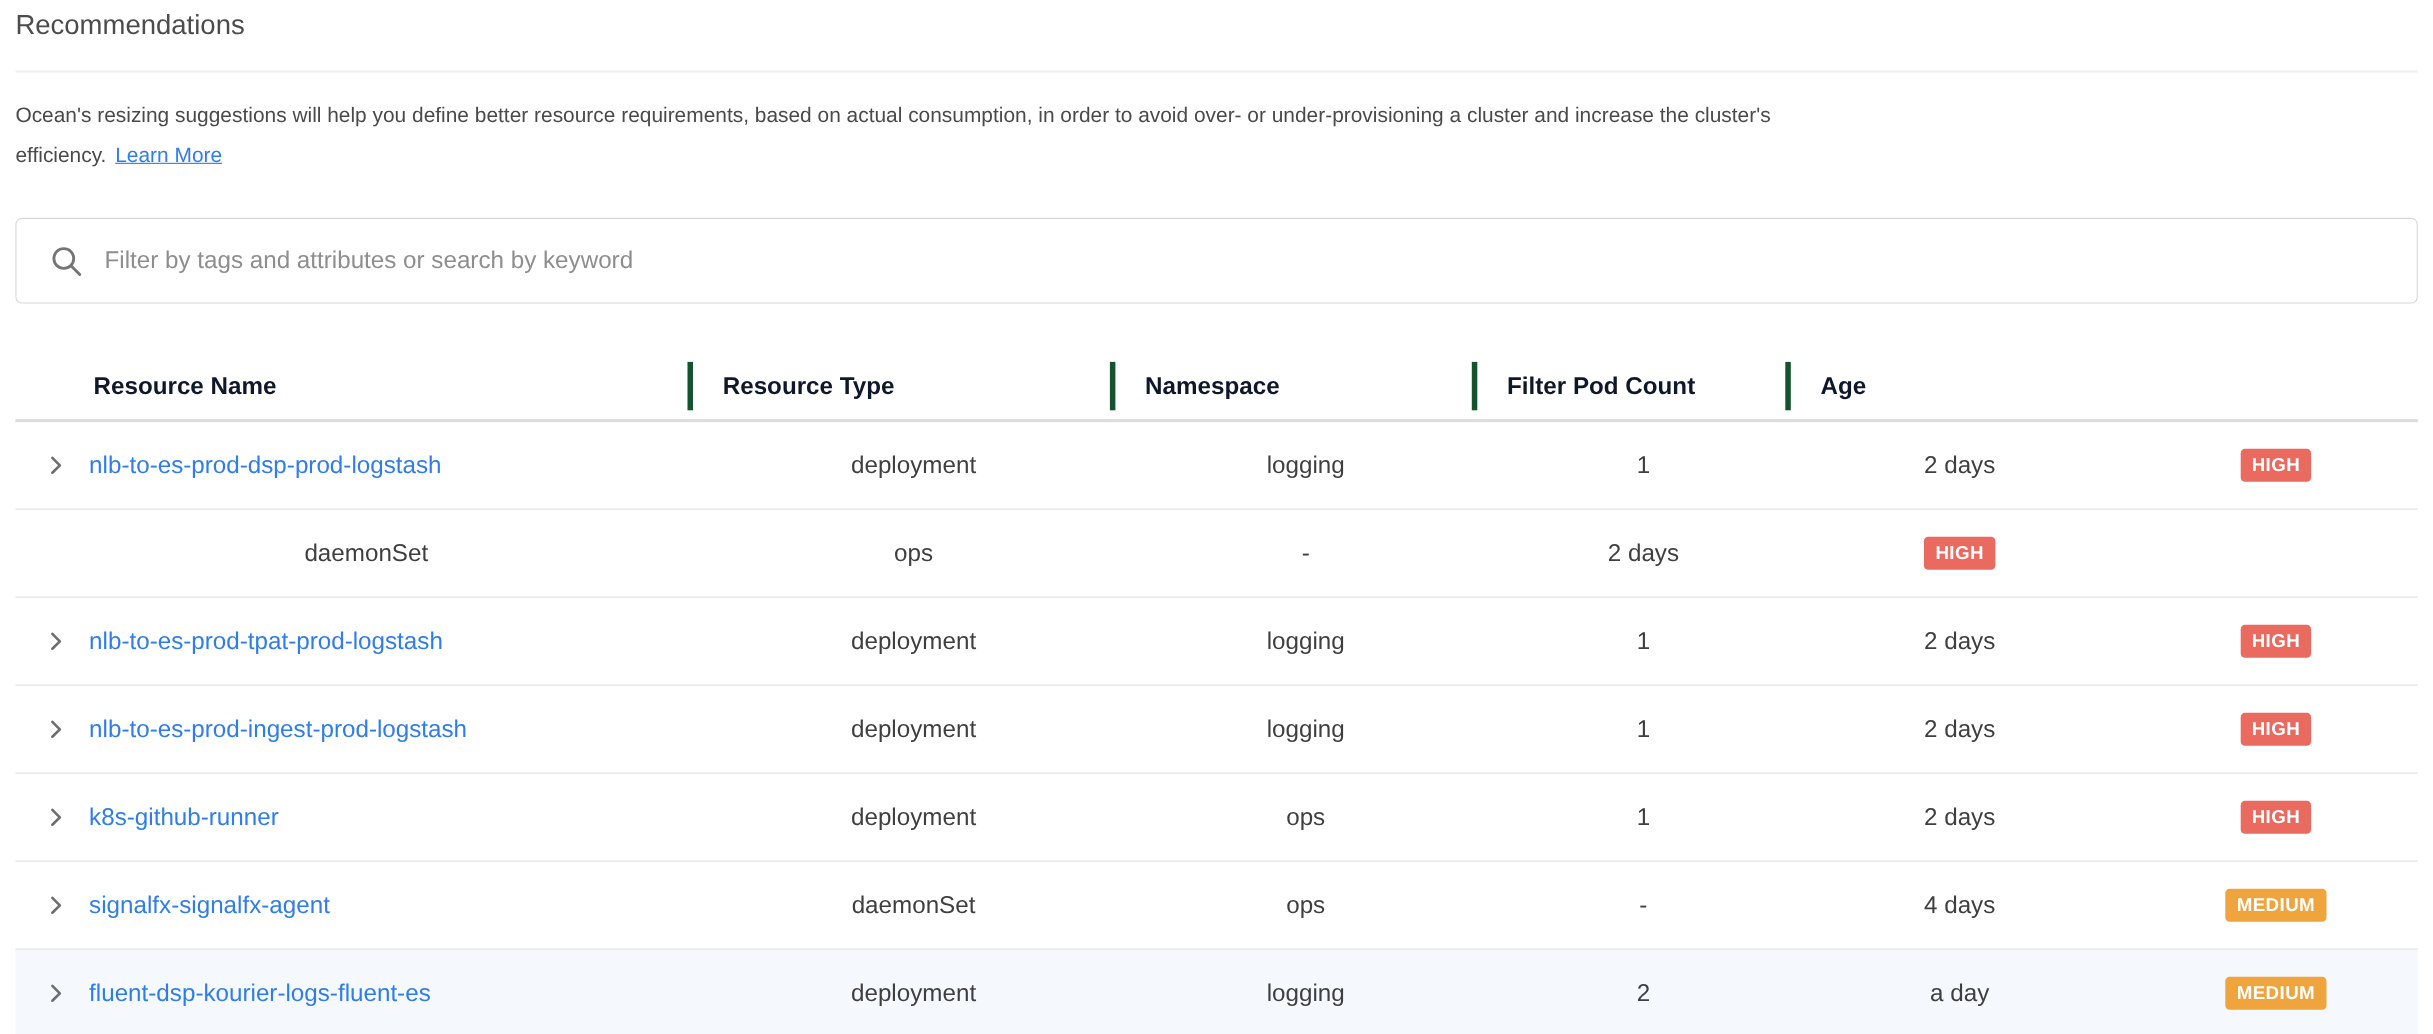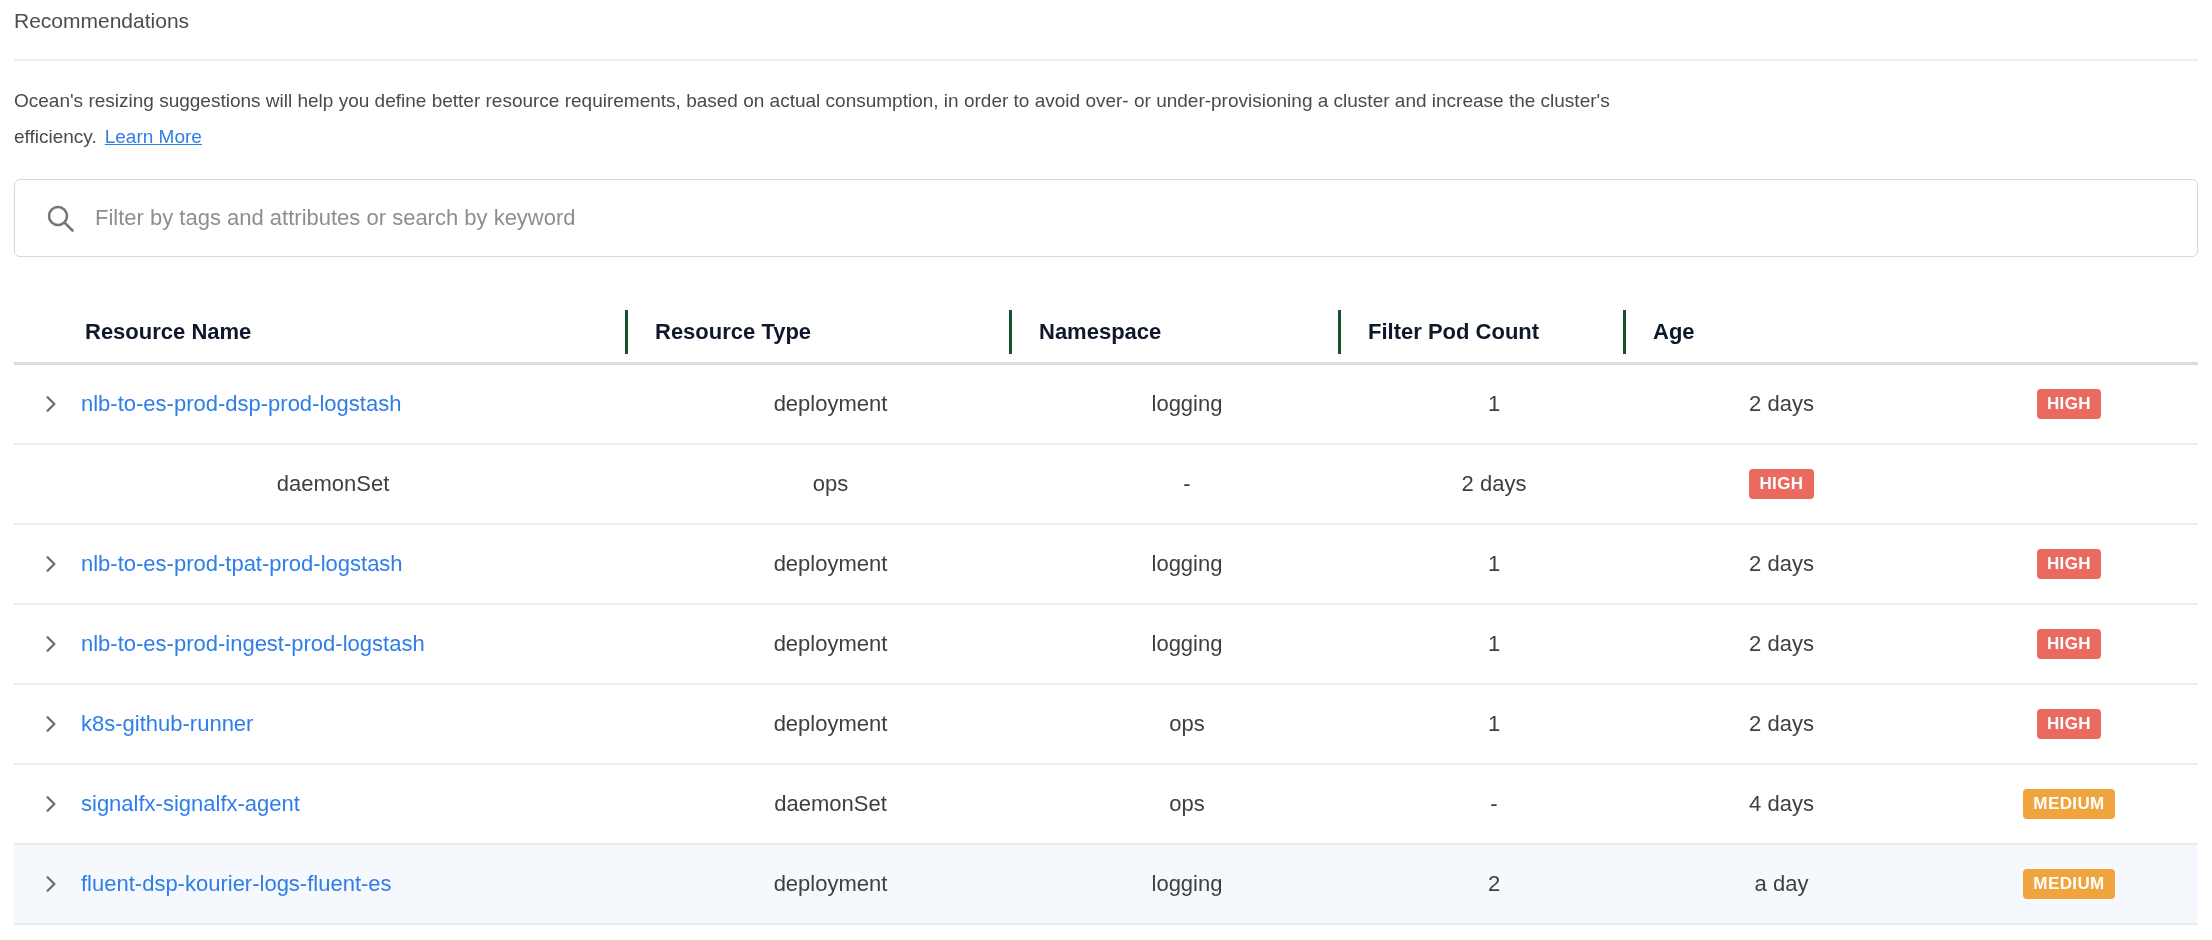--- a/index.html
+++ b/index.html
@@ -10,21 +10,21 @@
   }
   .page {
     position: relative;
     width: 2212px;
     height: 940px;
     overflow: hidden;
     background: #ffffff;
     padding: 8px 14px 0 14px;
   }
   .page-title {
-    font-size: 21px;
+    font-size: 25px;
     font-weight: normal;
     color: #4c4c4c;
     line-height: 1.2;
   }
   .title-divider {
     border: none;
     border-top: 2px solid #f0f0f0;
     margin-top: 26px;
   }
   .description {
@@ -33,21 +33,21 @@
     line-height: 36px;
     color: #4a4a4a;
   }
   .learn-more {
     color: var(--link-blue, #2f7de8);
     text-decoration: underline;
     margin-left: 8px;
     cursor: pointer;
   }
   .searchbox {
-    margin-top: 24px;
+    margin-top: 38px;
     height: 78px;
     border: 1px solid #d8d8d8;
     border-radius: 6px;
     display: flex;
     align-items: center;
     padding-left: 30px;
     background: #ffffff;
   }
   .search-icon { flex: 0 0 auto; margin-right: 20px; display: block; }
   .search-input {
@@ -73,21 +73,21 @@
     border-bottom: 3px solid #dcdcdc;
     font-weight: bold;
     font-size: 22px;
     color: #0f172a;
   }
   .th {
     display: flex;
     align-items: center;
     height: 44px;
     padding-left: 27px;
-    border-left: 3px solid #14532d;
+    border-left: 5px solid #14532d;
   }
   .th:first-child { border-left: none; padding-left: 71px; }
   .row {
     height: 80px;
     border-bottom: 2px solid #ececec;
     font-size: 22px;
     color: #3f3f3f;
     background: #ffffff;
   }
   .row.highlighted { background: var(--row-highlight-bg, #f5f8fc); }

